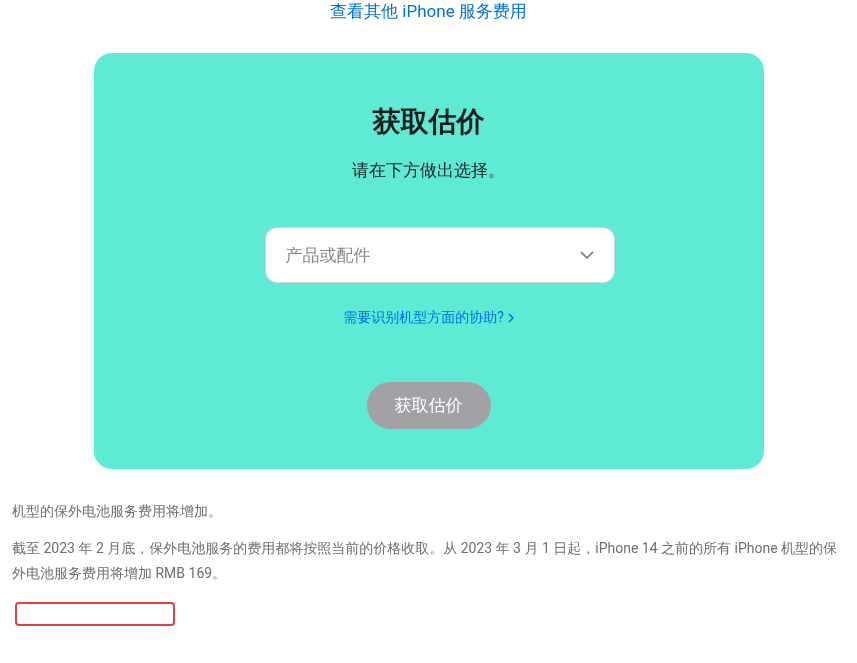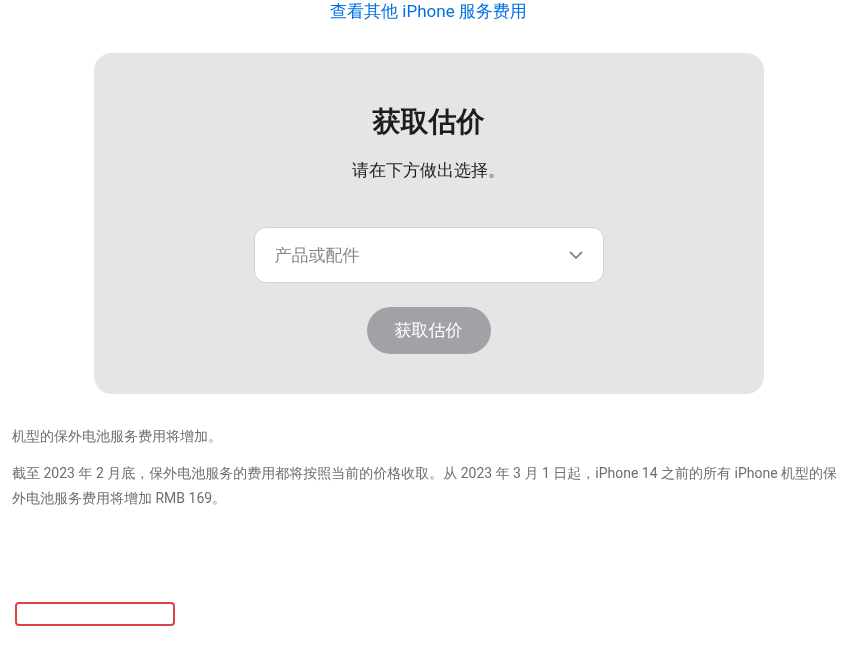--- a/index.html
+++ b/index.html
@@ -17,21 +17,21 @@
     .top-link {
       text-align: center;
       padding-bottom: 30px;
     }
     .top-link a {
       color: #0071e3;
       text-decoration: none;
       font-size: 17px;
     }
     .card {
-      background: #e5e5e5;
+      background: #5eead4;
       border-radius: 18px;
       width: 670px;
       margin: 0 auto;
       padding: 50px 40px 40px 40px;
       text-align: center;
     }
     .card-title {
       font-size: 28px;
       font-weight: 600;
       color: #1d1d1f;
@@ -54,20 +54,21 @@
       border-radius: 12px;
       background: #fff;
       padding: 0 20px;
       font-size: 17px;
       color: #86868b;
       text-align: left;
       display: flex;
       align-items: center;
       justify-content: space-between;
       cursor: pointer;
+      margin-left: 11px;
     }
     .chevron {
       color: #86868b;
     }
     .chevron svg {
       display: block;
       width: 14px;
       height: 8px;
     }
     .help-link {
@@ -127,20 +128,28 @@
       <span>产品或配件</span>
       <span class="chevron">
         <svg viewBox="0 0 14 8" fill="none" stroke="currentColor" stroke-width="1.8">
             <path d="M1 1l6 6 6-6"></path>
           </svg>
       </span>
     </div>
   </div>
 
 
+  <a href="#" class="help-link">
+    <span>需要识别机型方面的协助?</span>
+    <span class="help-chevron">
+      <svg width="6" height="10" viewBox="0 0 6 10" fill="none" stroke="currentColor" stroke-width="1.5">
+          <path d="M1 1l4 4-4 4"></path>
+        </svg>
+    </span>
+  </a>
 
   <div>
     <button class="submit-btn">获取估价</button>
   </div>
 </div>
 
 <div class="footer-text">
   <p>机型的保外电池服务费用将增加。</p>
   <p>截至 2023 年 2 月底，保外电池服务的费用都将按照当前的价格收取。从 2023 年 3 月 1 日起，iPhone 14 之前的所有 iPhone 机型的保外电池服务费用将增加 RMB 169。</p>
 </div>

